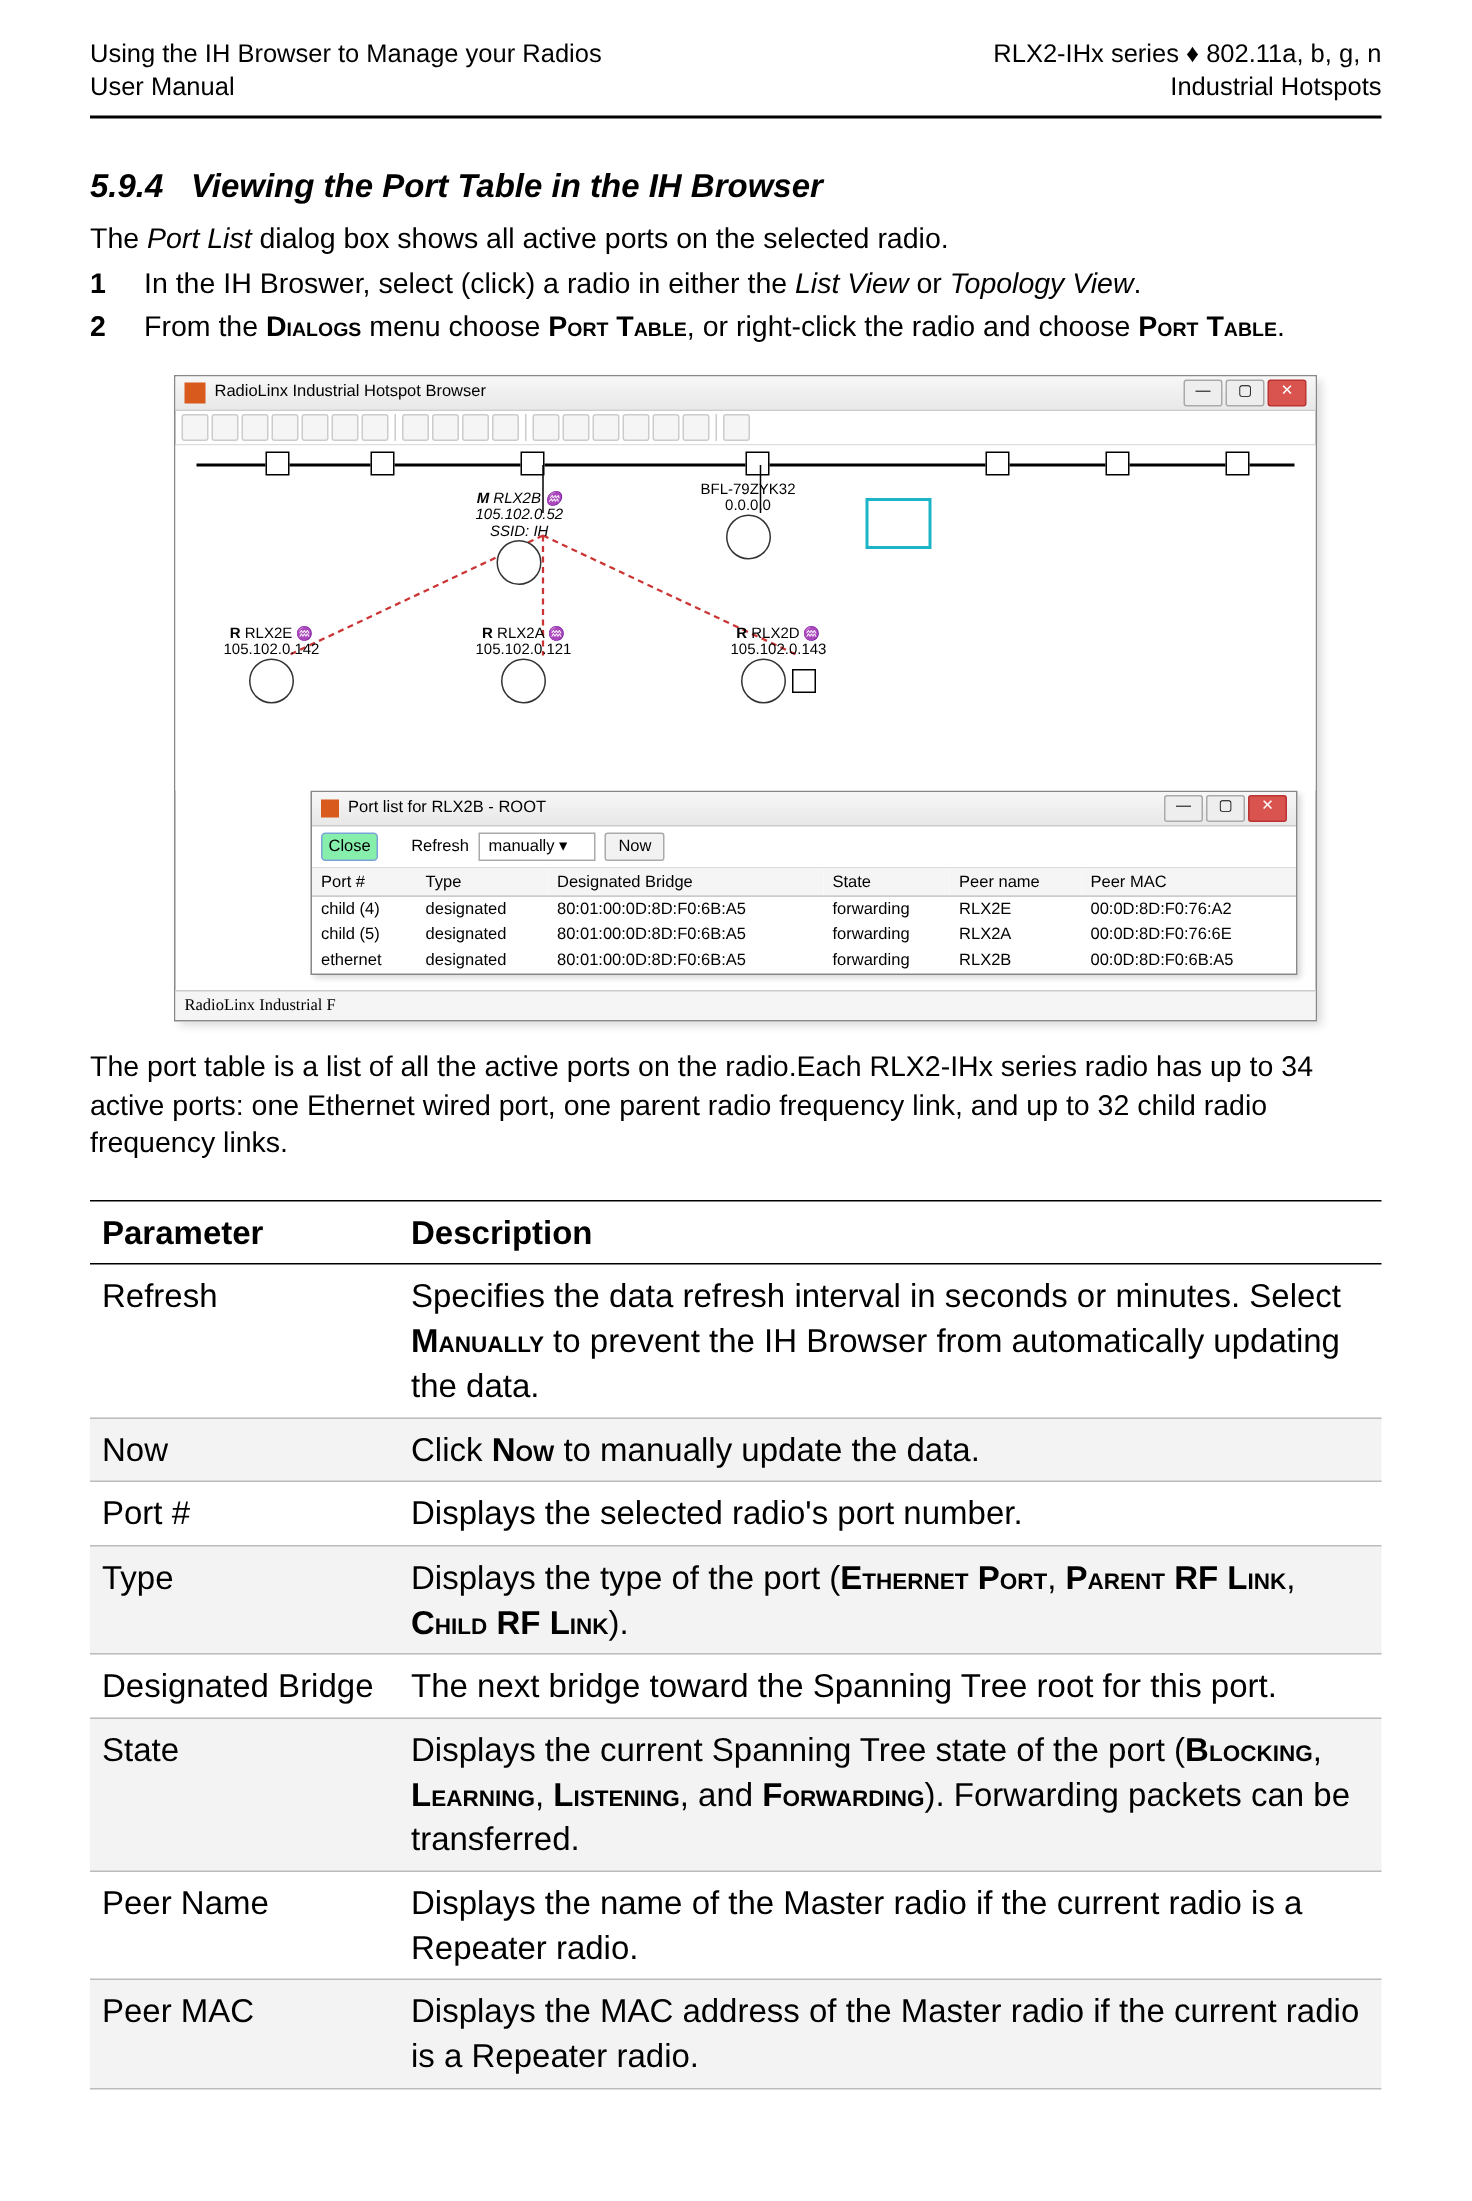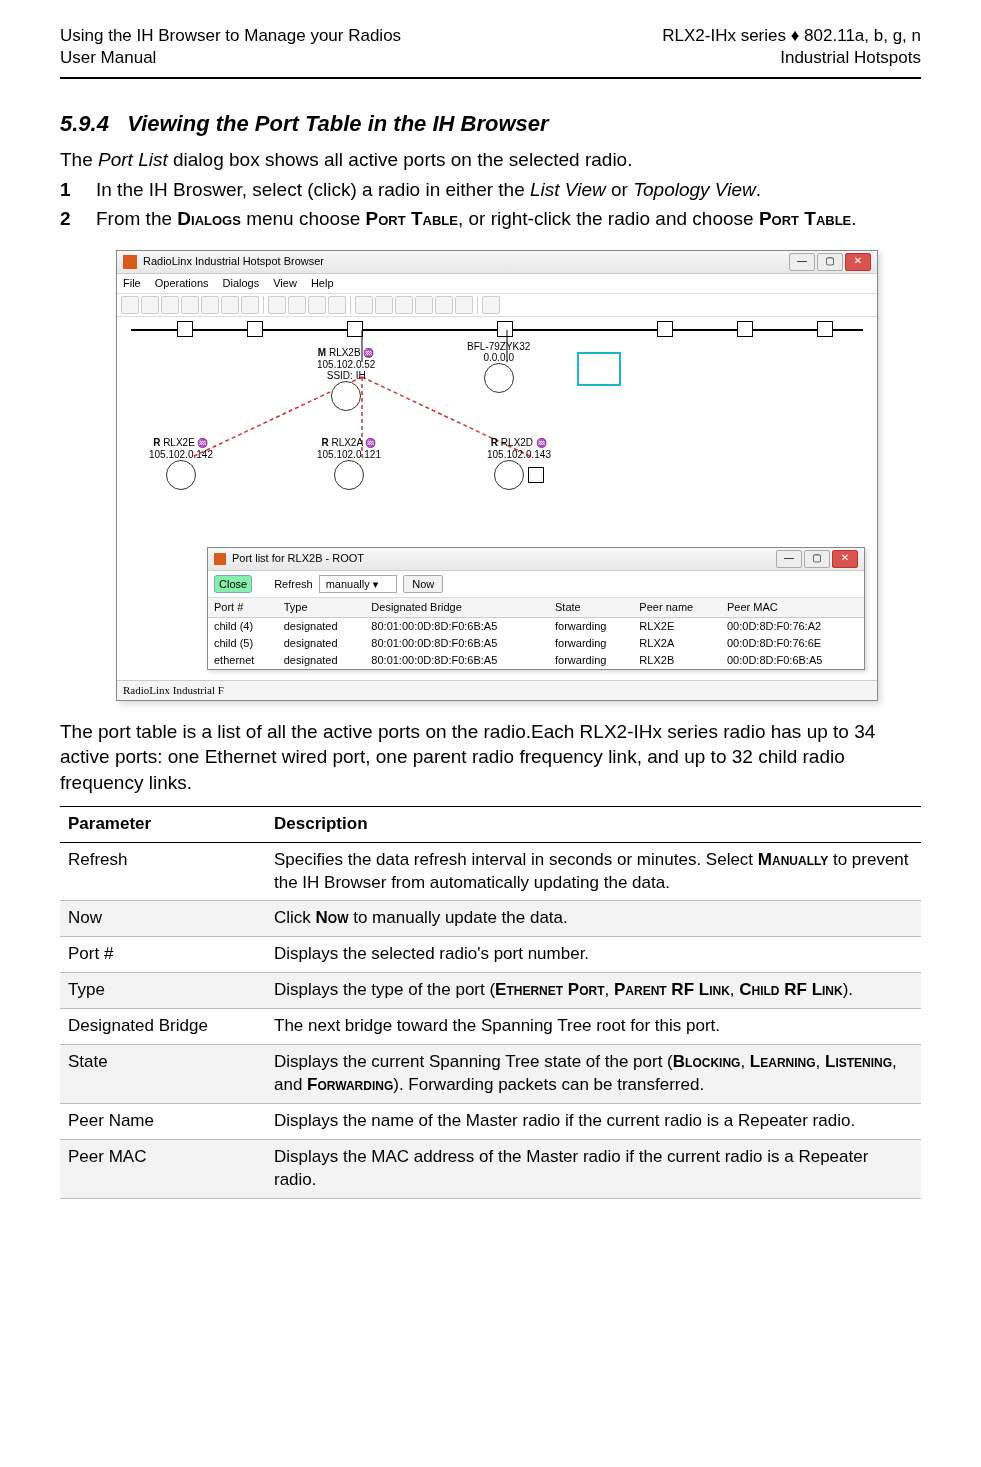--- a/index.html
+++ b/index.html
@@ -206,22 +206,22 @@
   .status-strip {
     border-top: 1px solid #ccc;
     padding: 2px 6px;
     background: #f5f5f5;
     font-family: Liberation Serif, serif;
   }
 
   table.param-table {
     width: 100%;
     border-collapse: collapse;
-    font-size: 17px;
-    margin-top: 10px;
+    font-size: 22px;
+    margin-top: 24px;
   }
   table.param-table th {
     text-align: left;
     font-weight: bold;
     border-top: 1px solid #000;
     border-bottom: 1px solid #000;
     padding: 6px 8px;
   }
   table.param-table td {
     border-bottom: 1px solid #bbb;
@@ -287,27 +287,20 @@
     <div class="screenshot">
       <div class="win-title">
         <span class="icon"></span>
         <span>RadioLinx Industrial Hotspot Browser</span>
         <div class="win-ctrl">
           <span class="win-btn">—</span>
           <span class="win-btn">▢</span>
           <span class="win-btn close">✕</span>
         </div>
       </div>
-      <div class="menubar">
-        <span>File</span>
-        <span>Operations</span>
-        <span>Dialogs</span>
-        <span>View</span>
-        <span>Help</span>
-      </div>
       <div class="toolbar">
         <span class="tool-ico"></span>
         <span class="tool-ico"></span>
         <span class="tool-ico"></span>
         <span class="tool-ico"></span>
         <span class="tool-ico"></span>
         <span class="tool-ico"></span>
         <span class="tool-ico"></span>
         <span class="tool-sep"></span>
         <span class="tool-ico"></span>
@@ -336,21 +329,21 @@
         <div class="tick" style="left:700px"></div>
 
         <svg class="links">
           <line x1="245" y1="60" x2="75" y2="140" stroke="#c33" stroke-width="1.5" stroke-dasharray="4 3"></line>
           <line x1="245" y1="60" x2="245" y2="140" stroke="#c33" stroke-width="1.5" stroke-dasharray="4 3"></line>
           <line x1="245" y1="60" x2="415" y2="140" stroke="#c33" stroke-width="1.5" stroke-dasharray="4 3"></line>
           <line x1="245" y1="13" x2="245" y2="45" stroke="#000"></line>
           <line x1="390" y1="13" x2="390" y2="45" stroke="#000"></line>
         </svg>
 
-        <div class="node" style="left:200px; top:30px;">
+        <div class="node" style="left:200px; top:30px;font-style:italic;">
           <span class="lbl"><b>M</b> <span>RLX2B</span> <span style="font-size:9px">♒</span></span>
           <span class="lbl">105.102.0.52</span>
           <span class="lbl">SSID: IH</span>
           <span class="circle"></span>
         </div>
 
         <div class="node" style="left:350px; top:24px;">
           <span class="lbl">BFL-79ZYK32</span>
           <span class="lbl">0.0.0.0</span>
           <span class="circle"></span>

